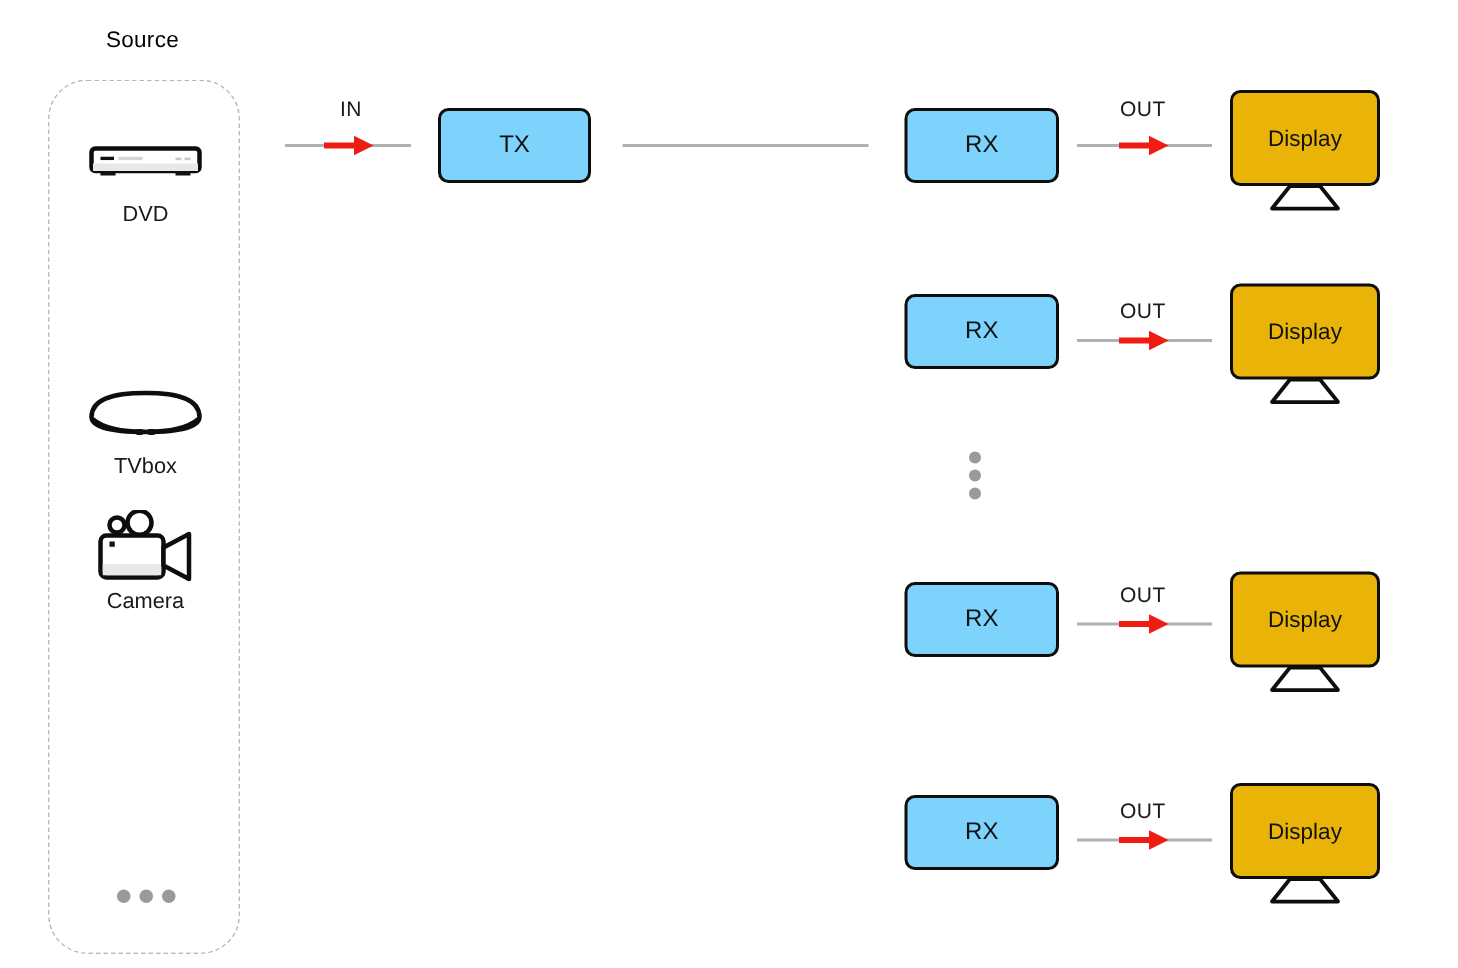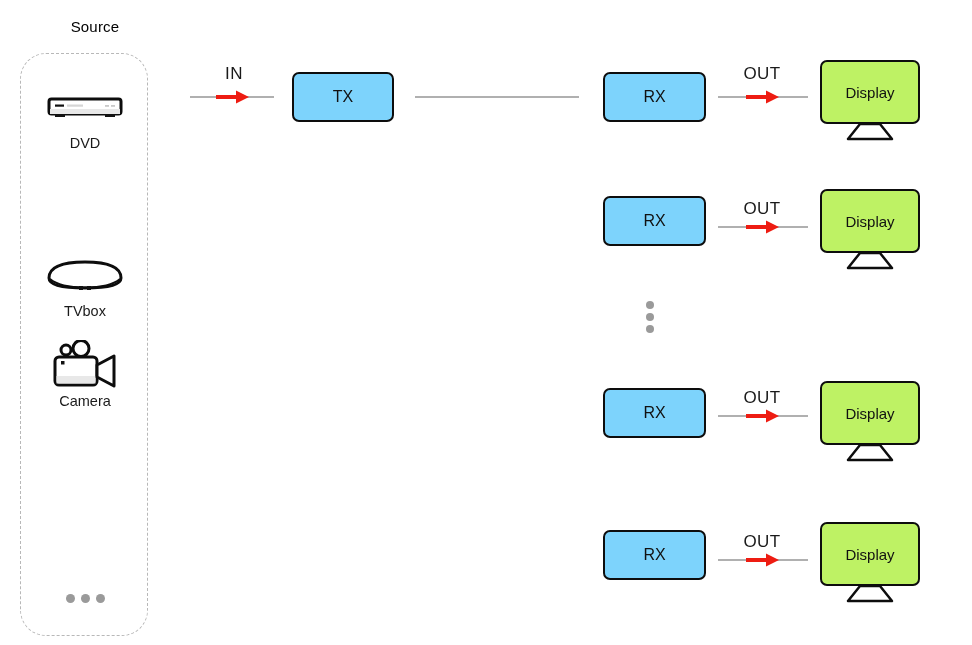--- a/index.html
+++ b/index.html
@@ -25,21 +25,21 @@
     left: 30px;
     top: 18px;
     width: 130px;
     text-align: center;
     font-size: 15px;
     color: #000000;
     letter-spacing: 0.2px;
   }
   #source-group {
     position: absolute;
-    left: 20px;
+    left: 32px;
     top: 53px;
     width: 128px;
     height: 583px;
     border: 1px dashed #b8b8b8;
     border-radius: 26px;
     box-sizing: border-box;
   }
   .source-item {
     position: absolute;
     left: 0;
@@ -118,21 +118,21 @@
     background: #b0b0b0;
   }
   .link .arrow {
     position: absolute;
     top: 3px;
     width: 34px;
     height: 14px;
   }
   .link-label {
     position: absolute;
-    font-size: 17px;
+    font-size: 14px;
     color: #1a1a1a;
     letter-spacing: 0.4px;
     text-align: center;
   }
   .plain-wire {
     position: absolute;
     height: 2px;
     background: #b0b0b0;
   }
 
@@ -143,21 +143,21 @@
     height: 82px;
   }
   .display-screen {
     position: absolute;
     left: 0;
     top: 0;
     width: 100px;
     height: 64px;
     border: 2.5px solid #0d0d0d;
     border-radius: 7px;
-    background: #bef264;
+    background: #eab308;
     display: flex;
     align-items: center;
     justify-content: center;
     font-size: 15px;
     color: #111111;
     box-sizing: border-box;
   }
   .display-stand {
     position: absolute;
     left: 26px;

